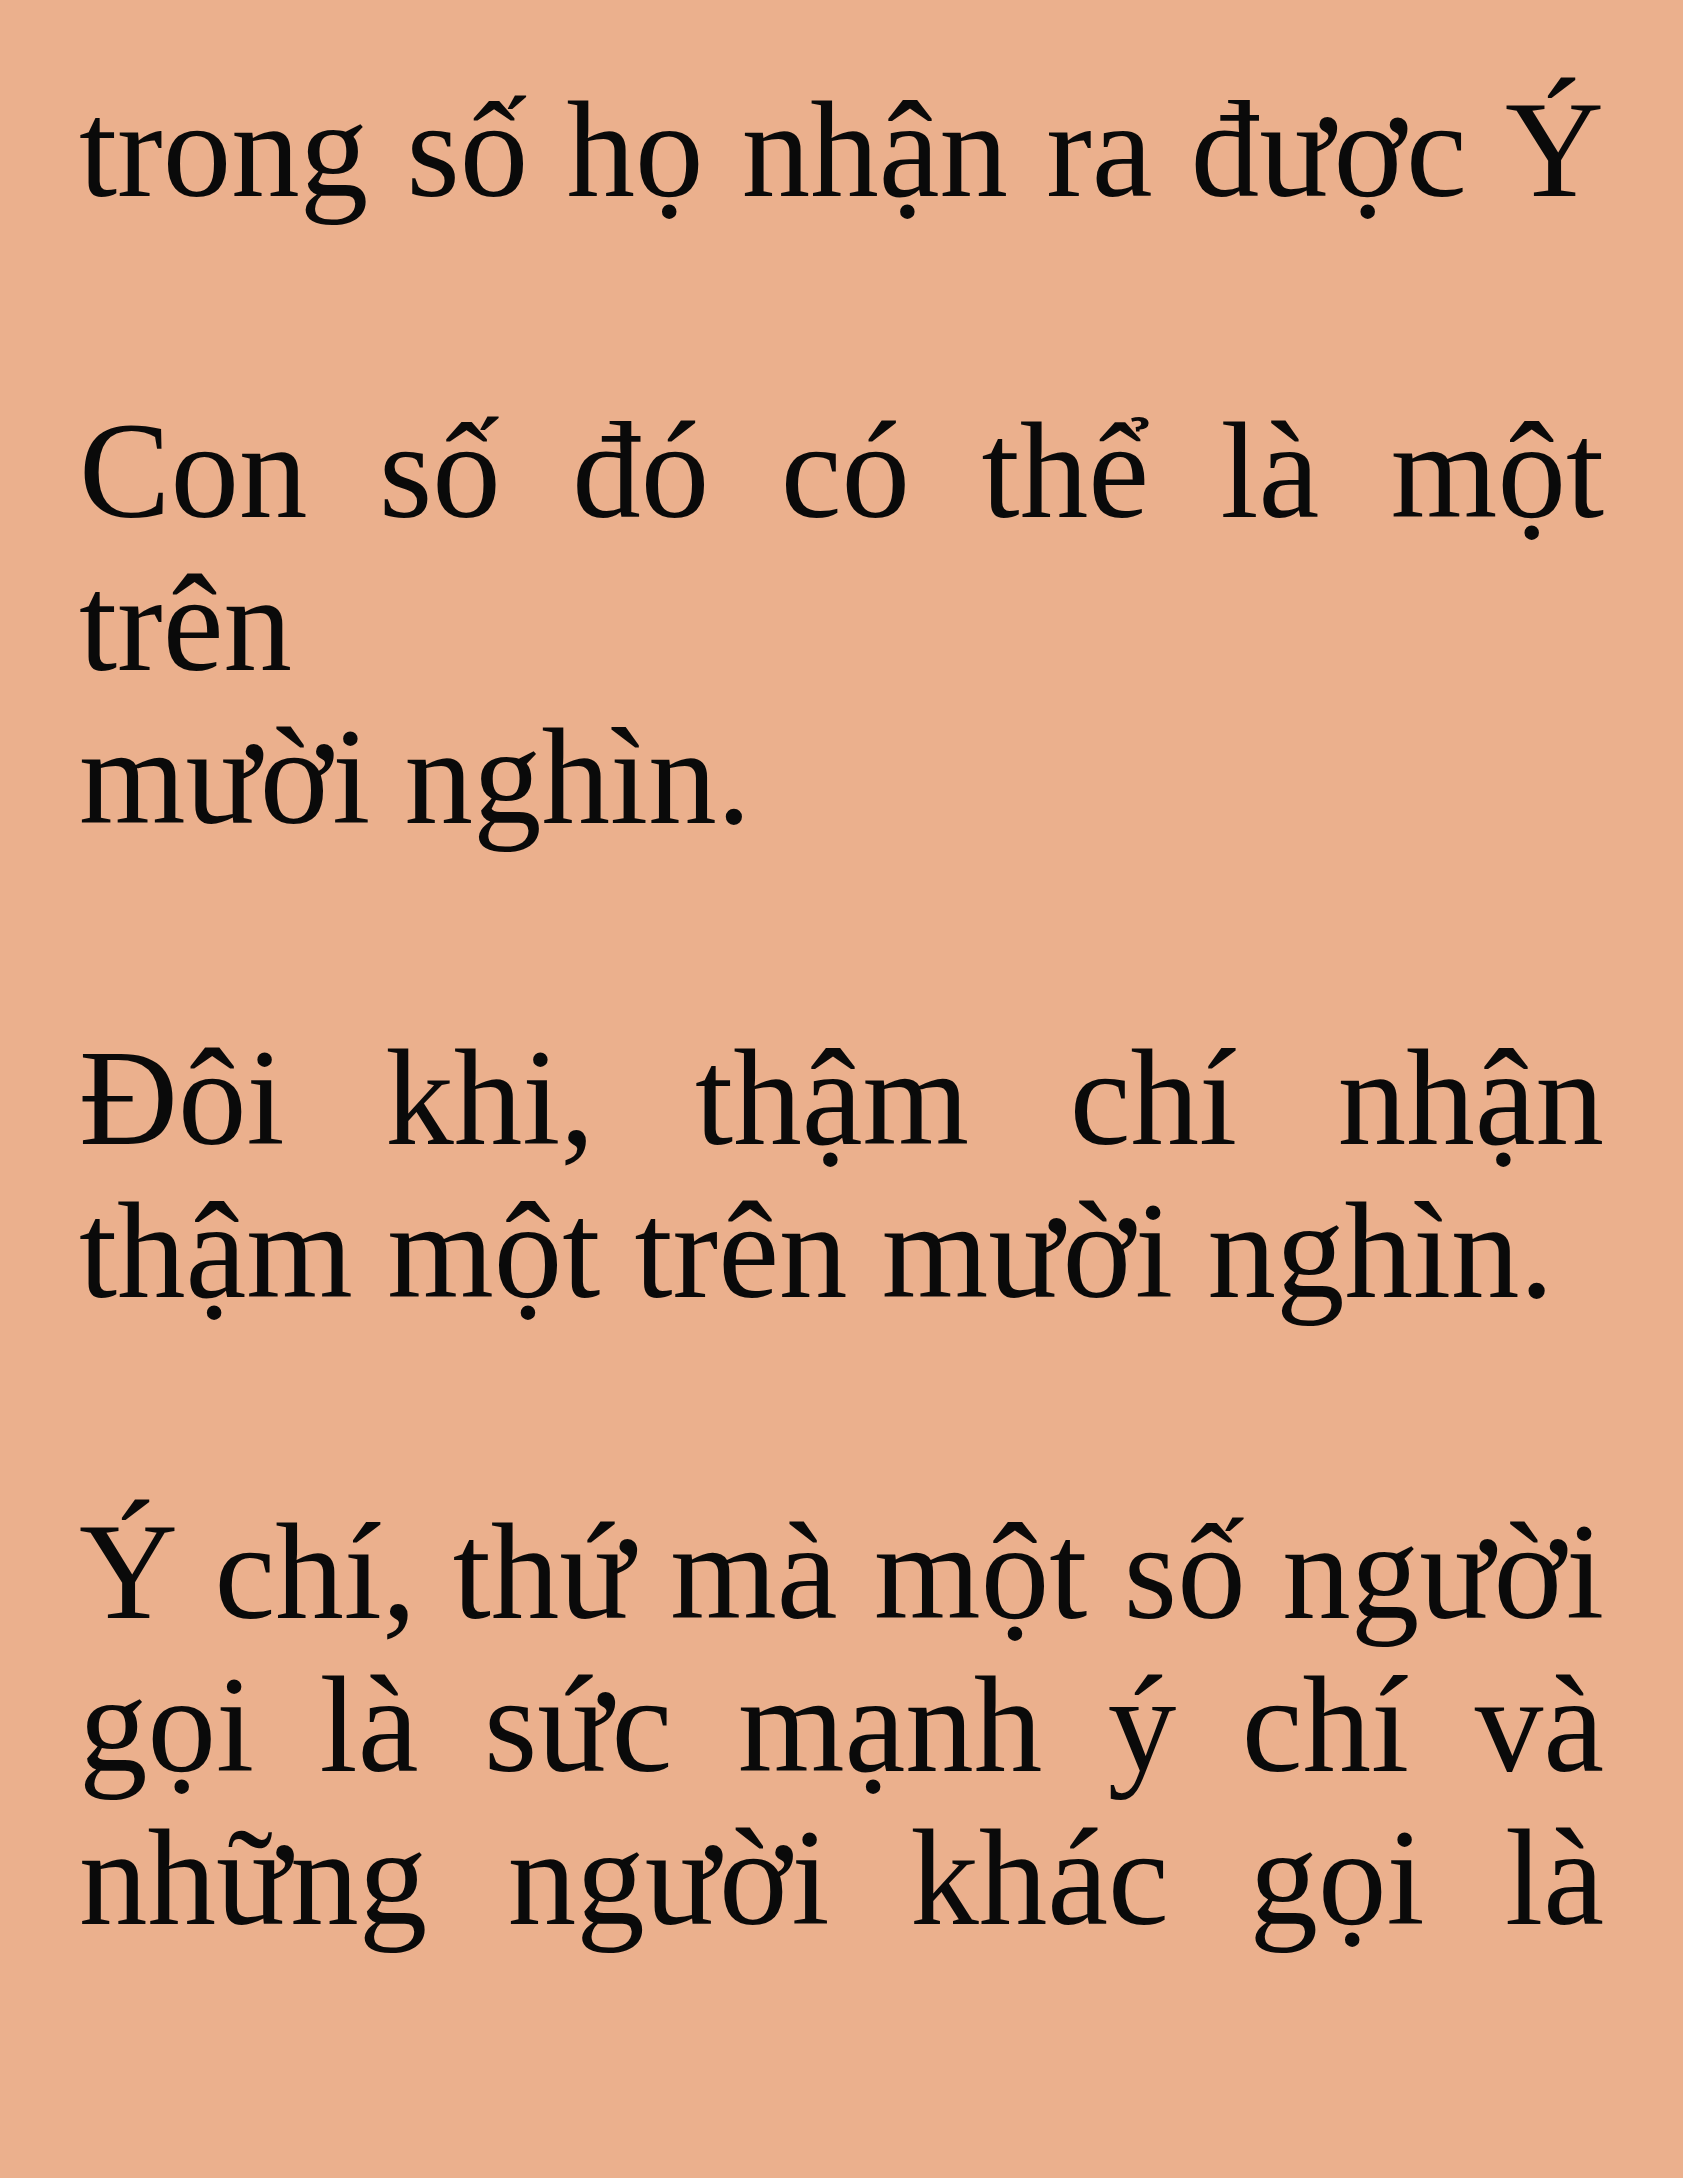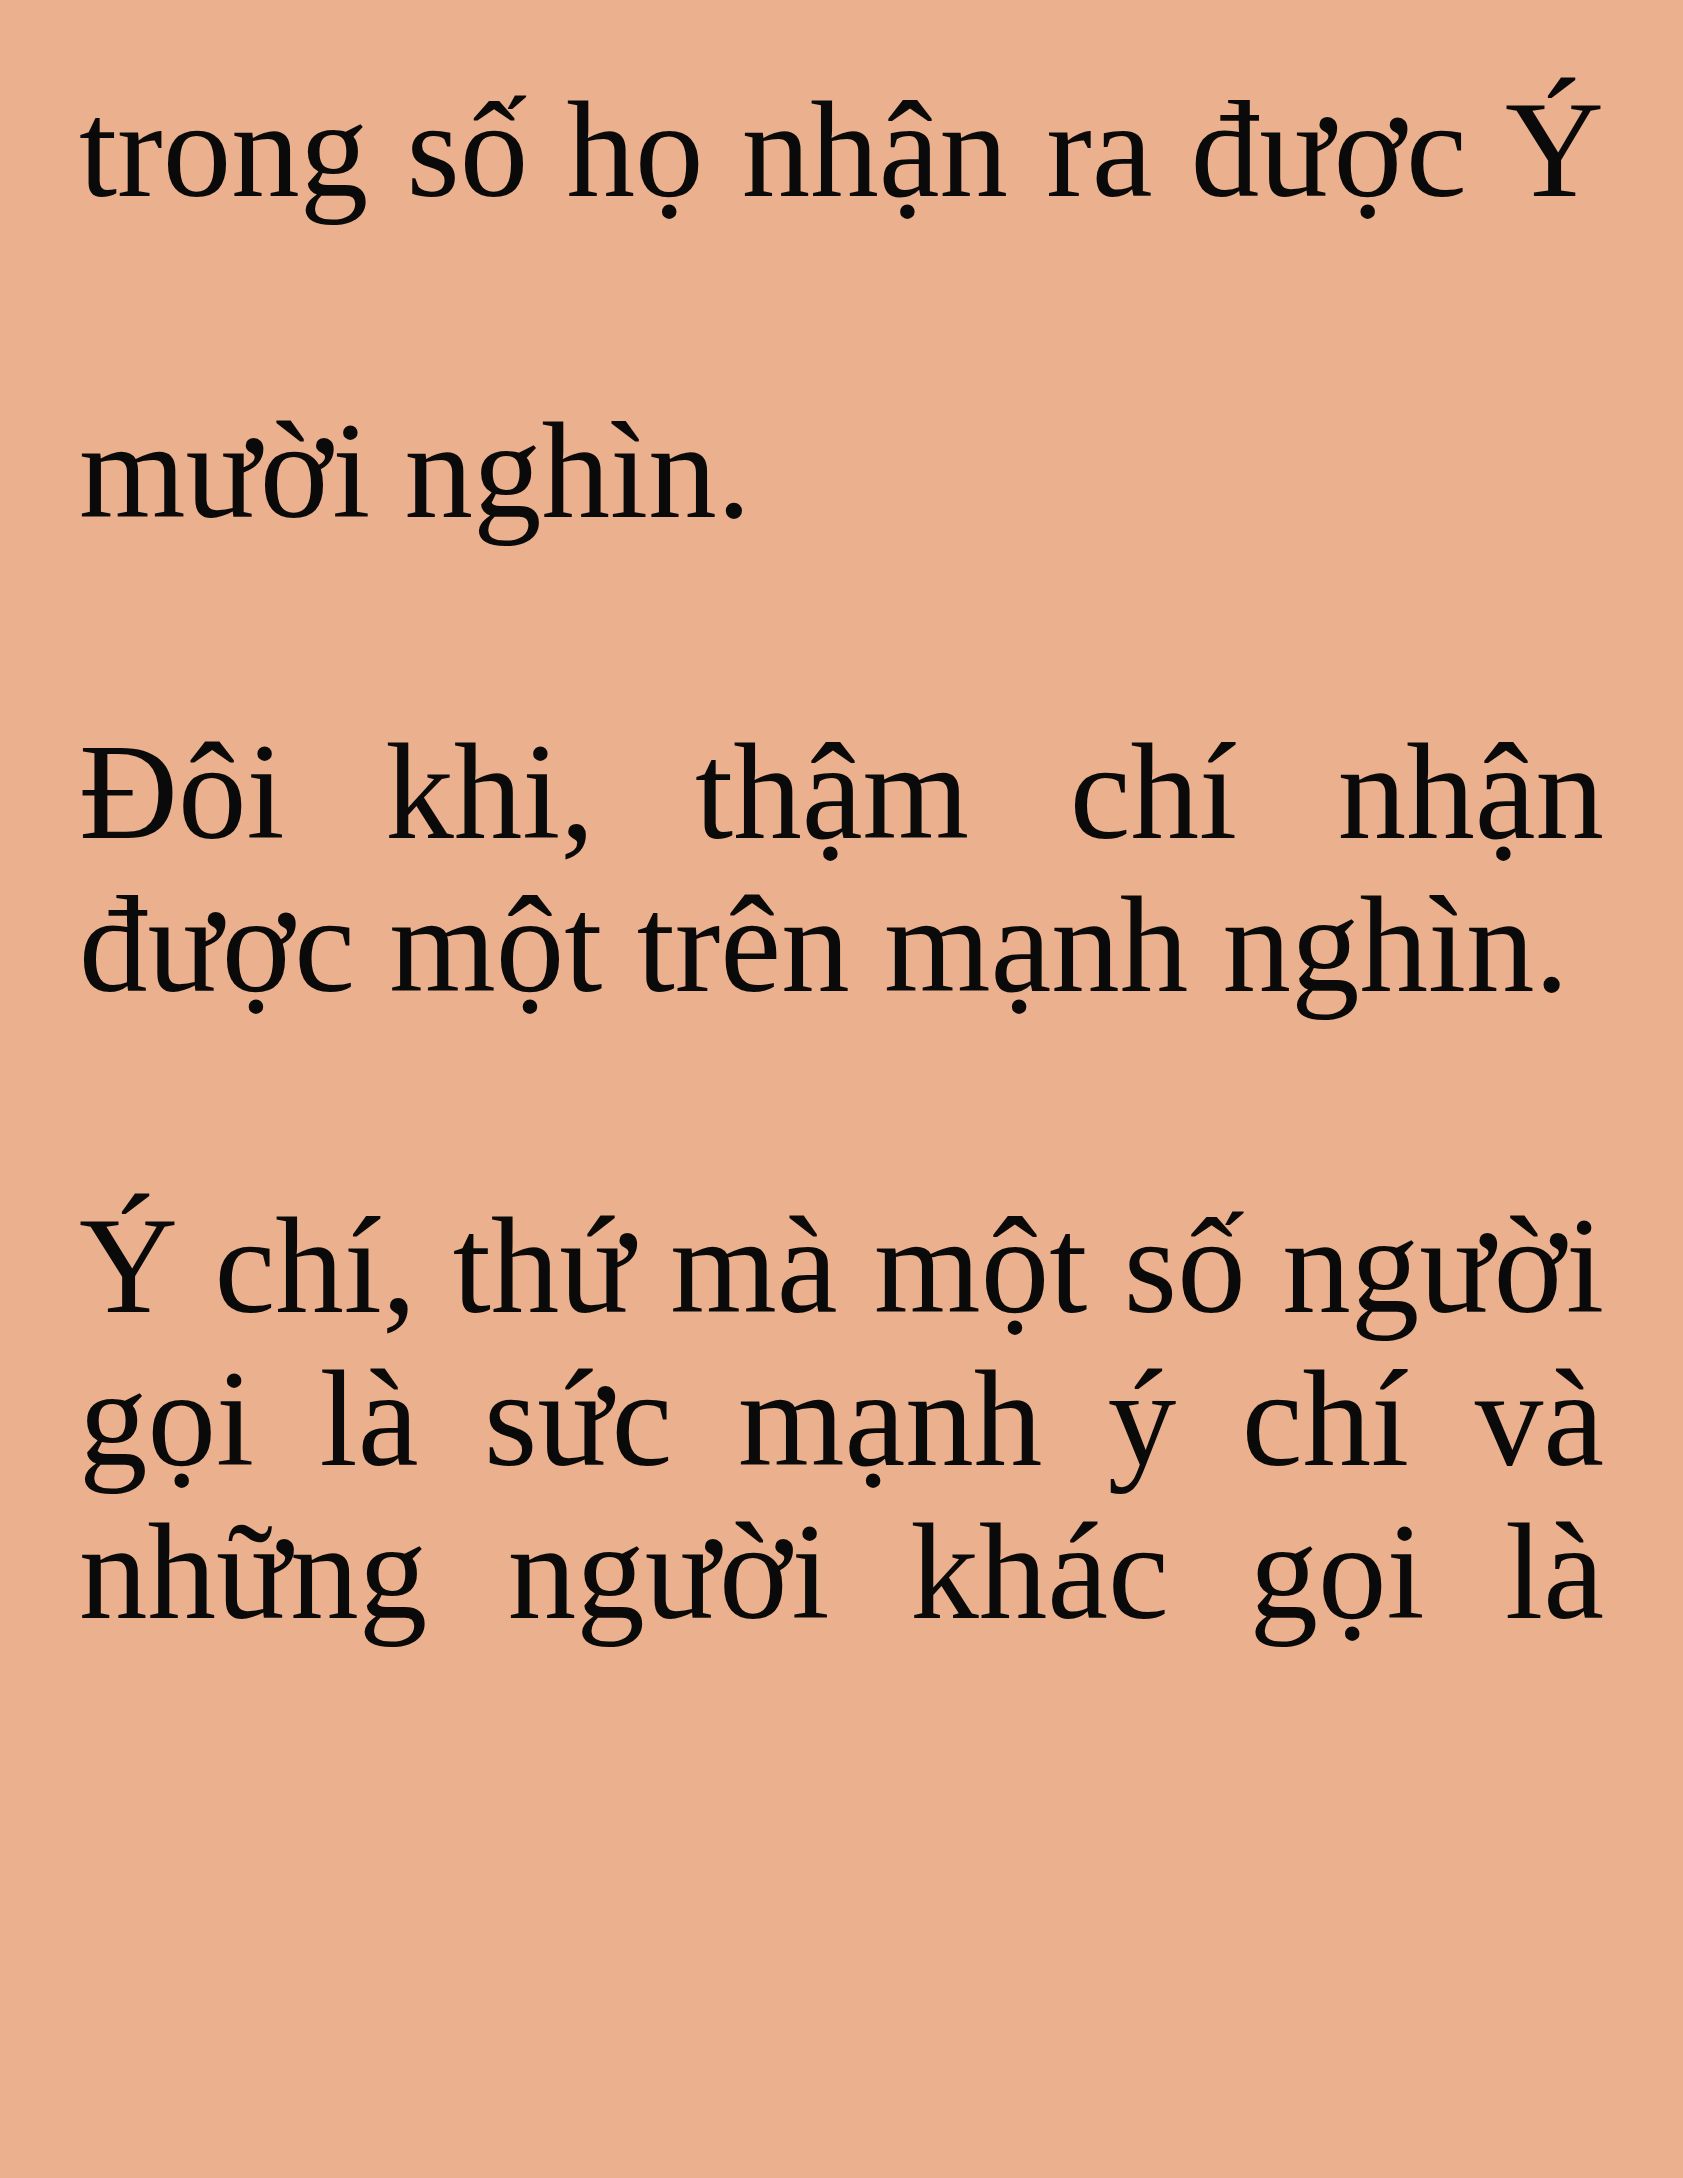--- a/index.html
+++ b/index.html
@@ -36,25 +36,26 @@
   }
 </style>
 </head>
 <body style="background: rgb(235, 176, 141);">
 
 <div class="page" id="page-root" style="color: rgb(10, 10, 10);">
     <div class="para">
       <div class="line flush">trong số họ nhận ra được Ý</div>
     </div>
     <div class="para">
+      <div class="line flush">Con số đó có thể là một trên</div>
       <div class="line">mười nghìn.</div>
     </div>
     <div class="para">
       <div class="line flush">Đôi khi, thậm chí nhận</div>
-      <div class="line">được một trên mạnh nghìn.</div>
+      <div class="line">thậm một trên mười nghìn.</div>
     </div>
     <div class="para">
       <div class="line flush">Ý chí, thứ mà một số người</div>
       <div class="line flush">gọi là sức mạnh ý chí và</div>
       <div class="line flush">những người khác gọi là</div>
     </div>
   </div>
 
 
 </body></html>

